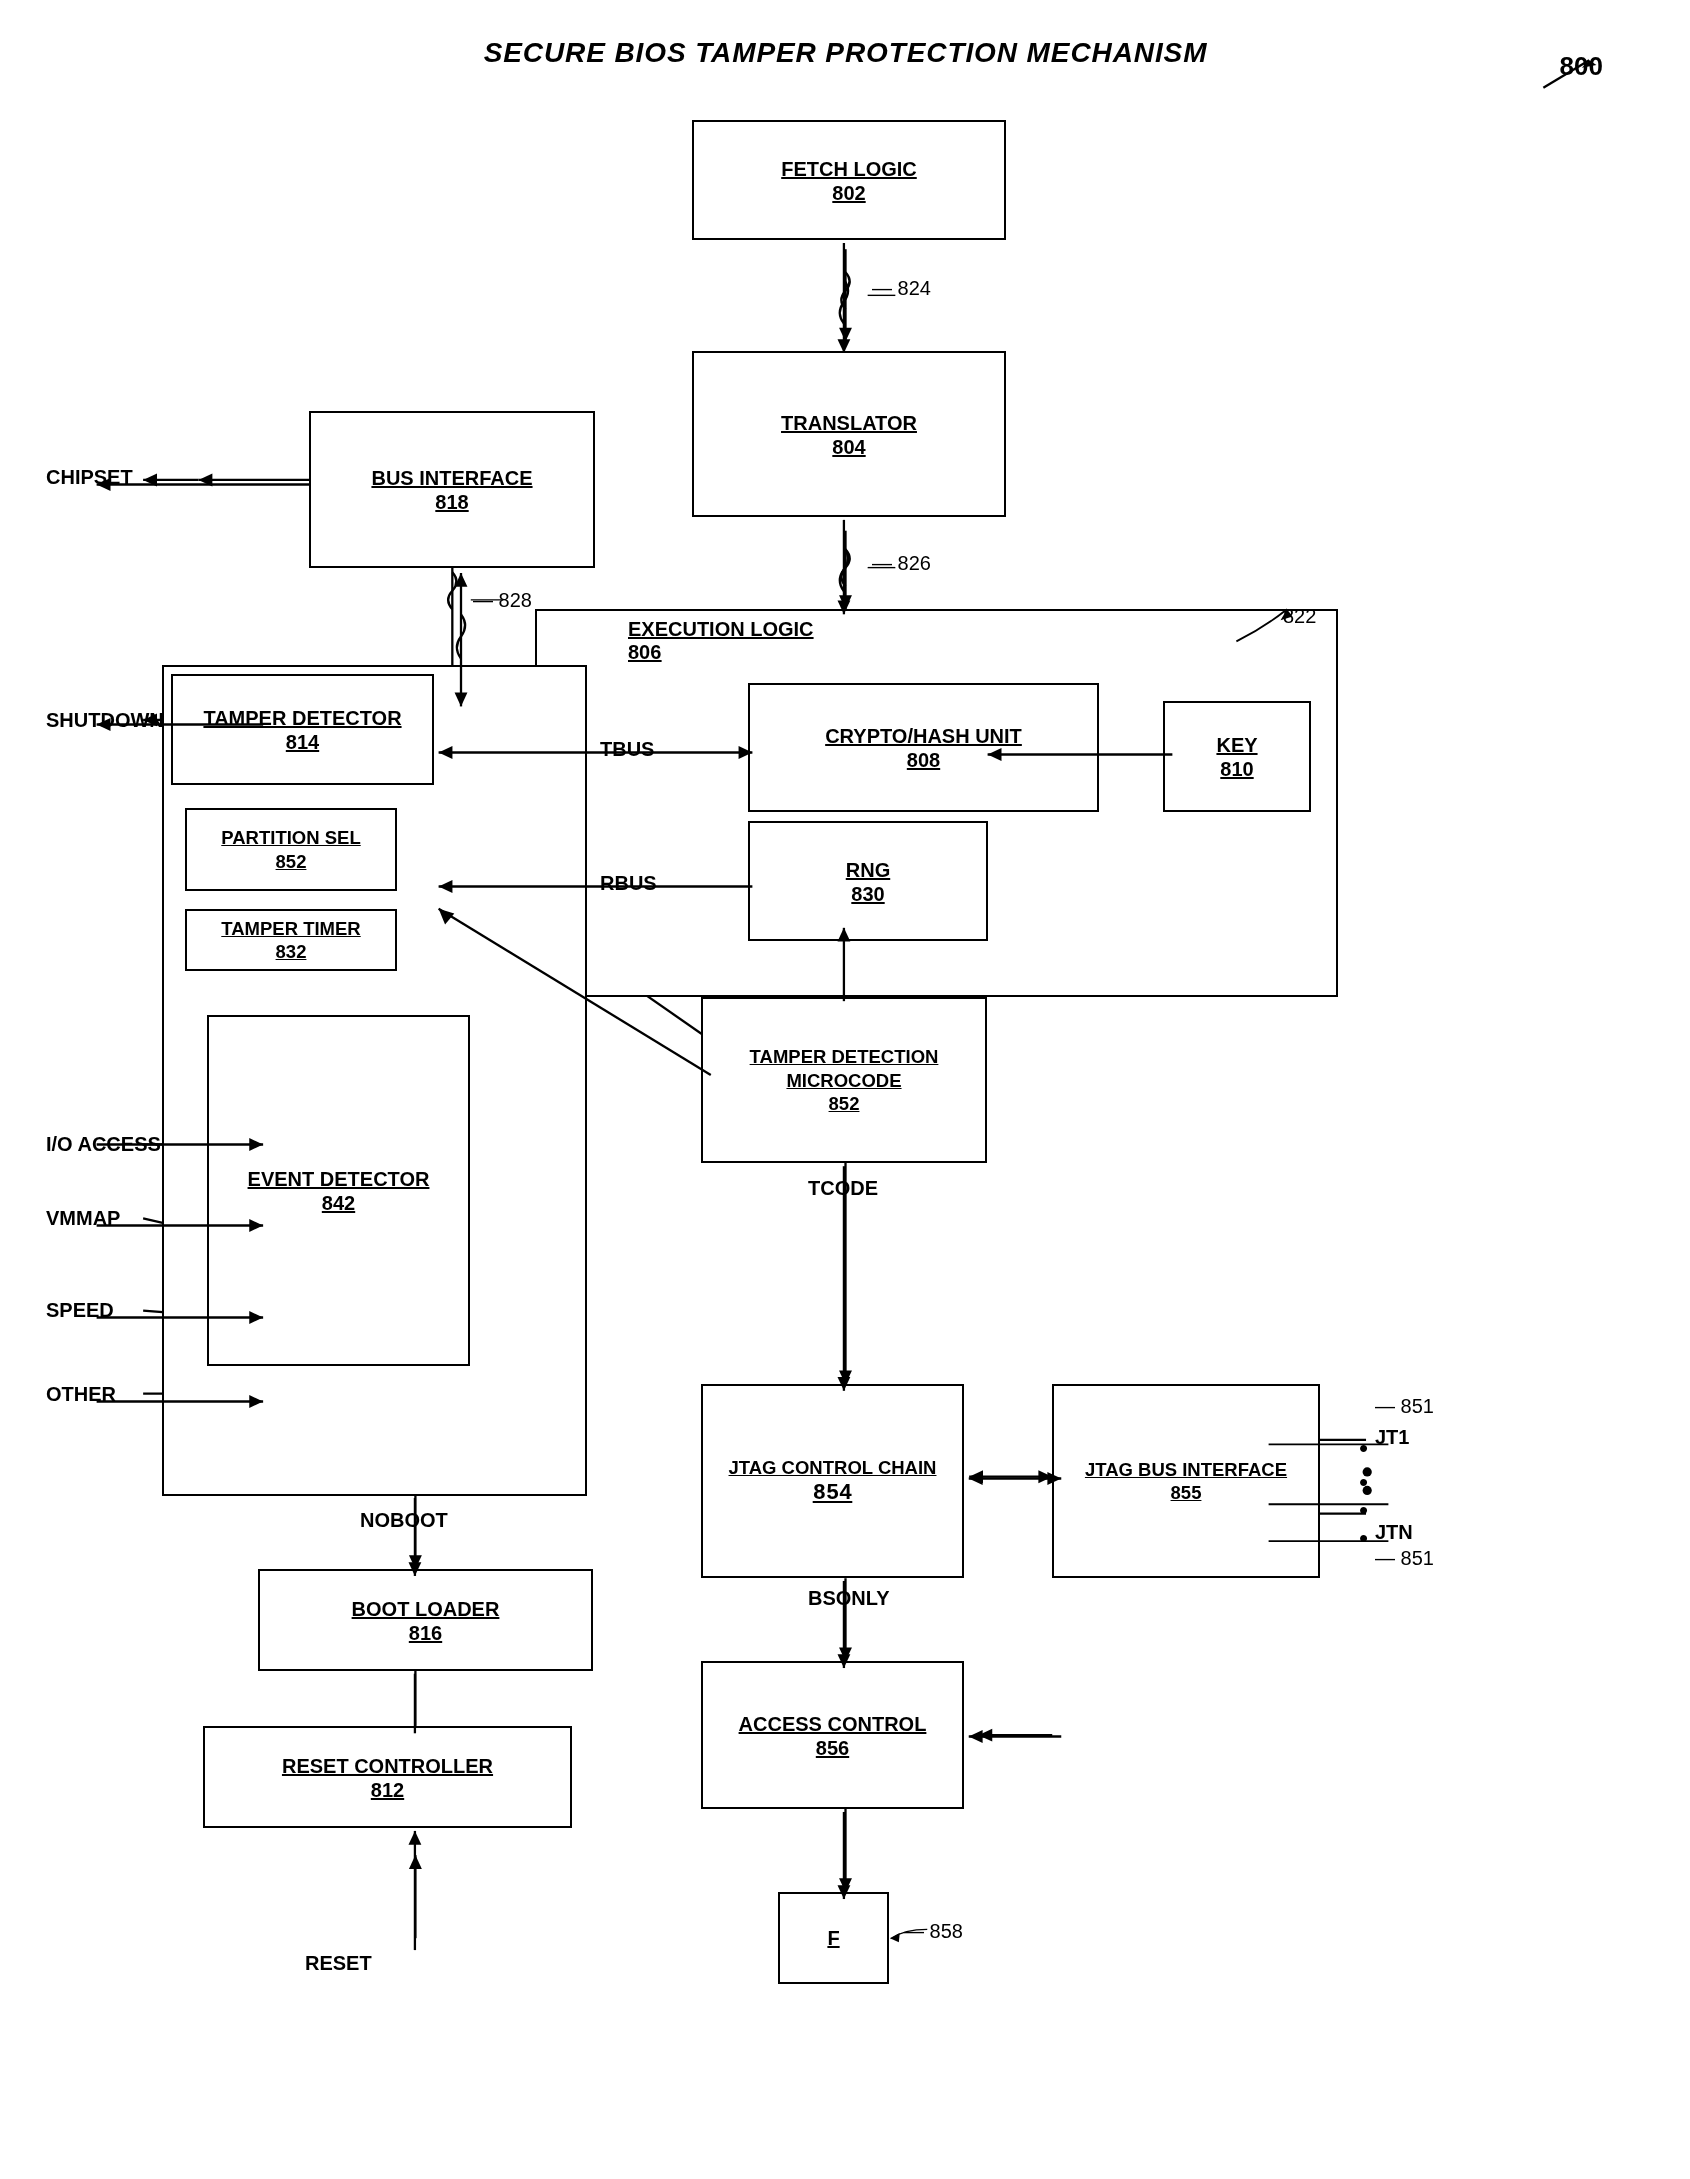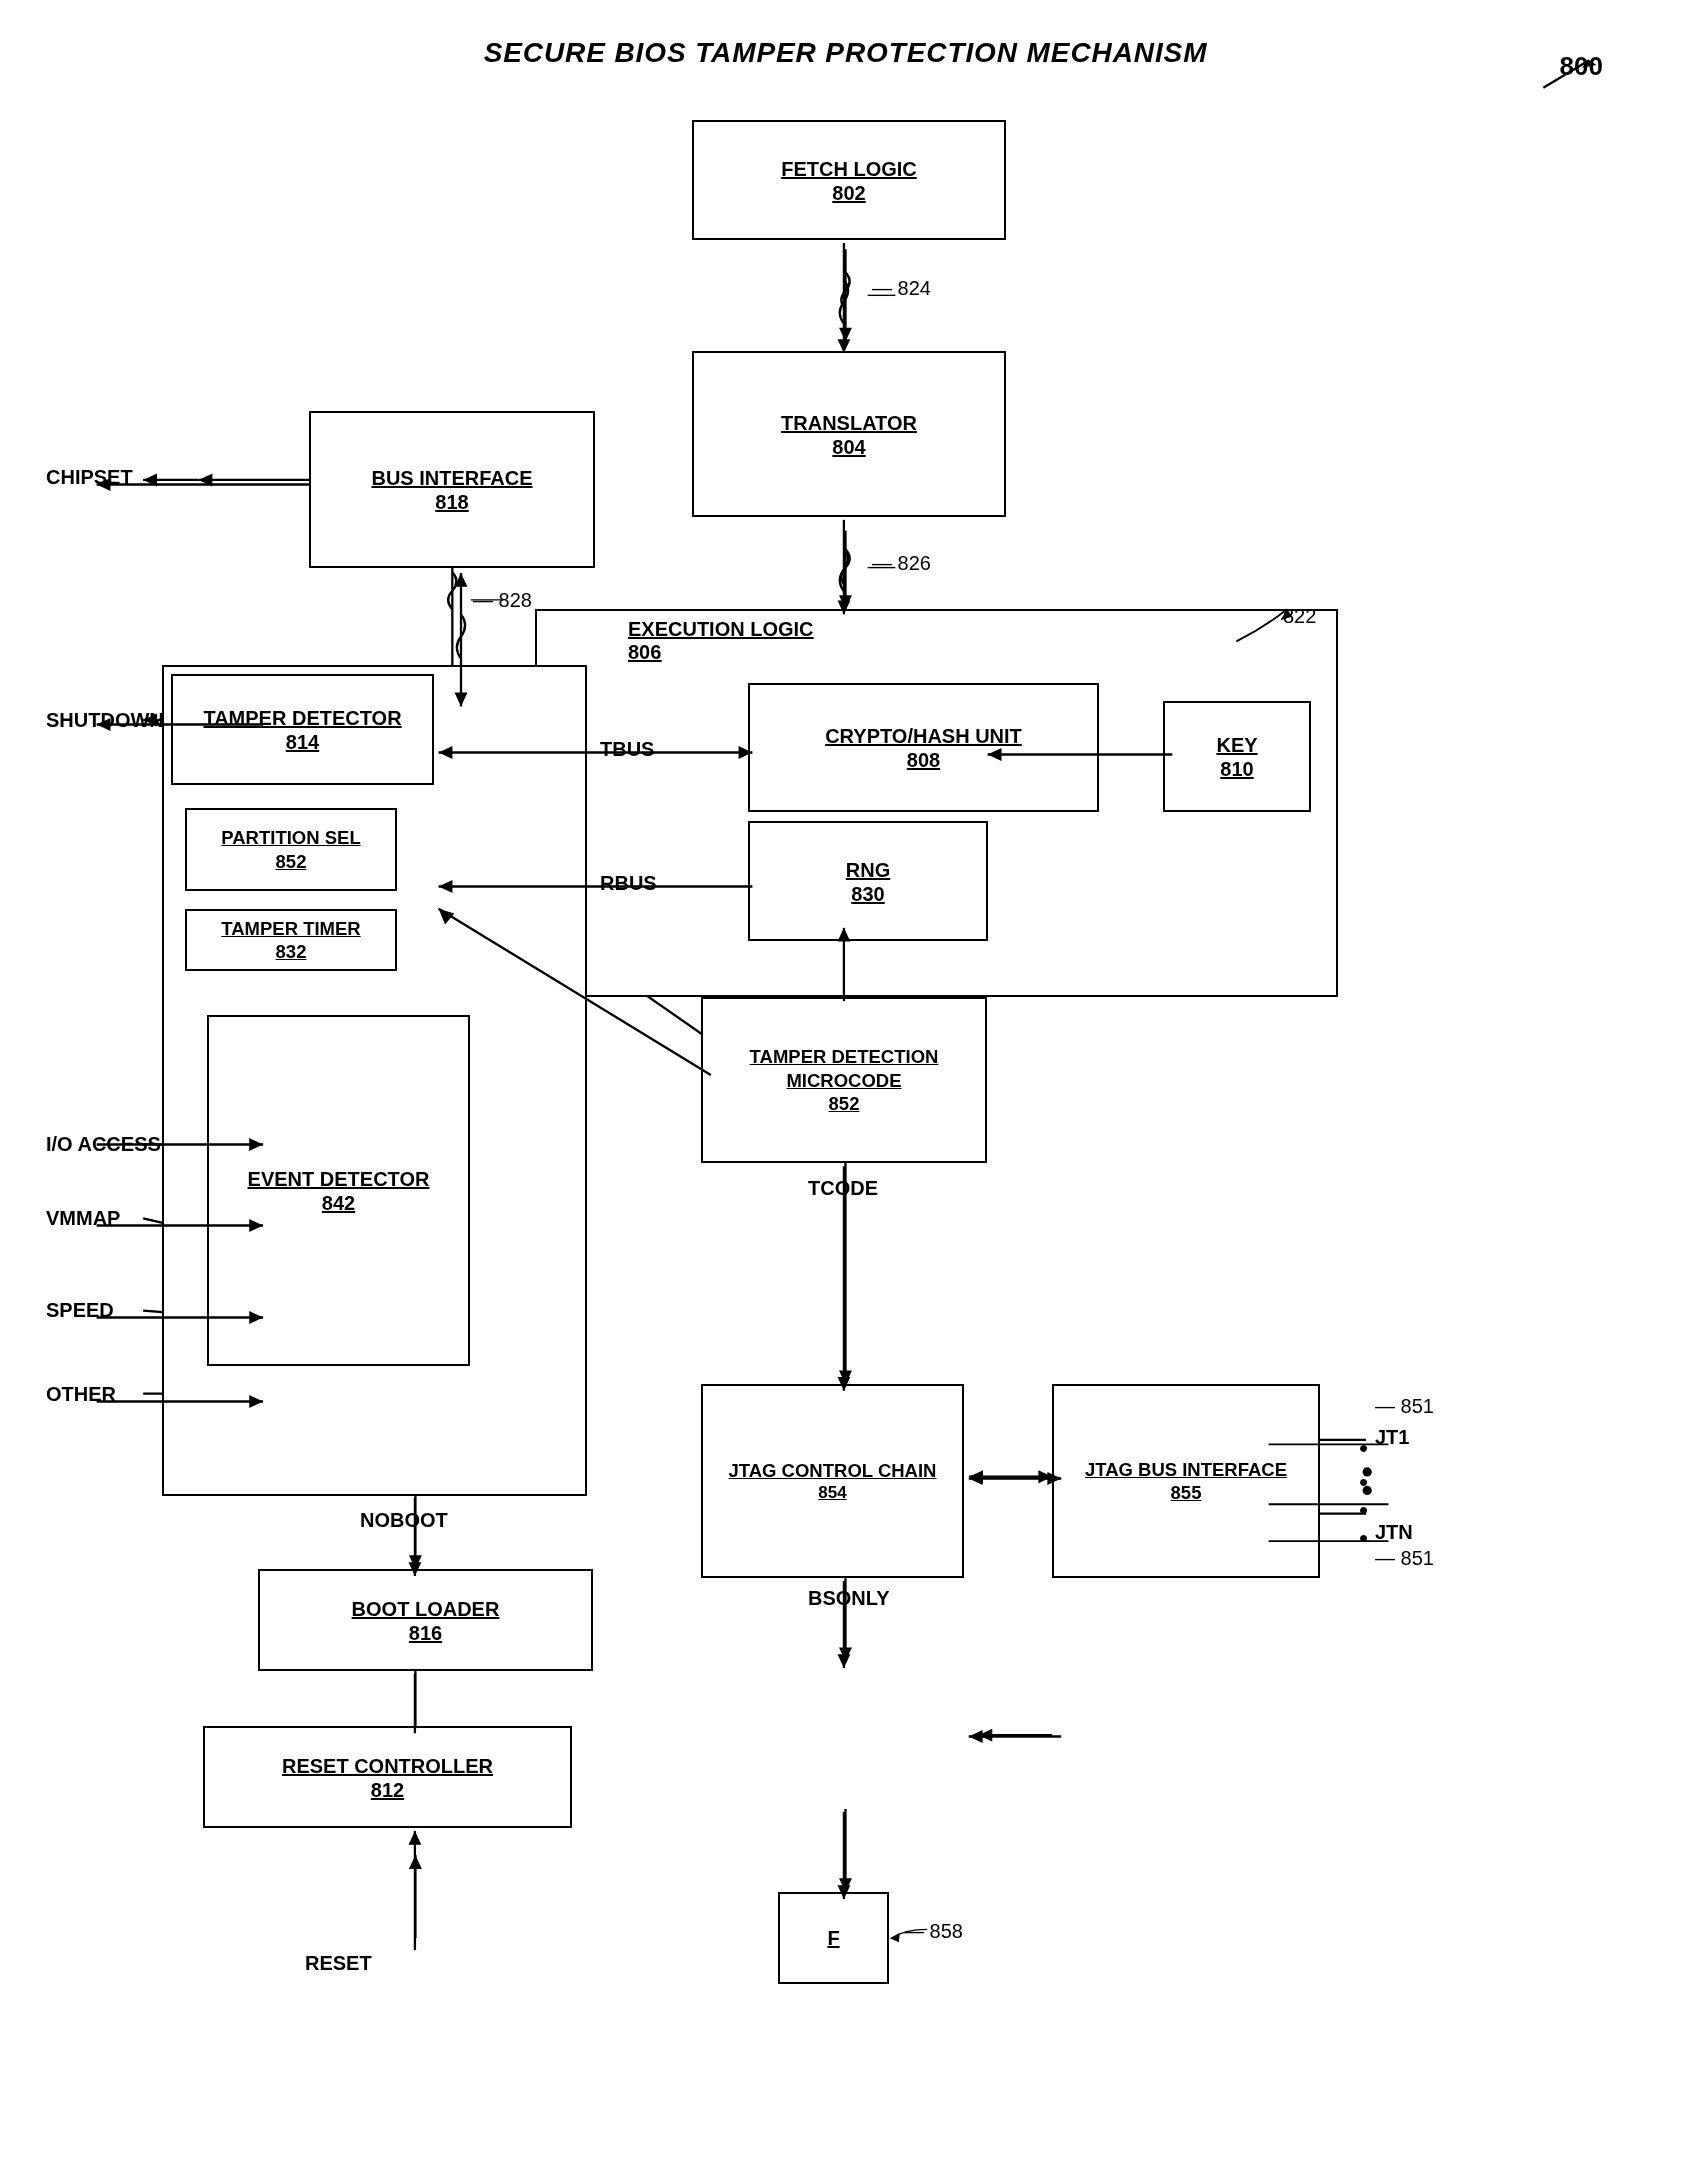--- a/index.html
+++ b/index.html
@@ -290,21 +290,21 @@
 
   <div class="box" style="left:701px;top:997px;width:286px;height:166px;">
     <span class="box-label" style="font-size:18.5px;">TAMPER DETECTION MICROCODE</span>
     <span class="box-num" style="font-size:18.5px;">852</span>
   </div>
 
   <div class="bus-label" style="left:808px;top:1177px;">TCODE</div>
 
   <div class="box" style="left:701px;top:1384px;width:263px;height:194px;">
     <span class="box-label" style="font-size:18.5px;">JTAG CONTROL CHAIN</span>
-    <span class="box-num" style="font-size:17px;">854</span>
+    <span class="box-num" style="font-size:22px;font-family:Liberation Mono, monospace;">854</span>
   </div>
 
   <div class="box" style="left:1052px;top:1384px;width:268px;height:194px;">
     <span class="box-label" style="font-size:18.5px;">JTAG BUS INTERFACE</span>
     <span class="box-num" style="font-size:18.5px;">855</span>
   </div>
 
   <div class="arrow-label" style="left:1375px;top:1426px;">JT1</div>
 
   <div style="position:absolute;left:1359px;top:1433px;font-size:26px;">•</div>
@@ -315,20 +315,24 @@
   <div class="arrow-label" style="left:1375px;top:1521px;">JTN</div>
 
   <div style="position:absolute;left:1359px;top:1523px;font-size:26px;">•</div>
 
   <div class="ref-num" style="left:1375px;top:1395px;">— 851</div>
 
   <div class="ref-num" style="left:1375px;top:1547px;">— 851</div>
 
   <div class="bus-label" style="left:808px;top:1587px;">BSONLY</div>
 
+  <div class="box" style="left:701px;top:1661px;width:263px;height:148px;">
+    <span class="box-label">ACCESS CONTROL</span>
+    <span class="box-num">856</span>
+  </div>
 
 
   <div class="box" style="left:778px;top:1892px;width:111px;height:92px;">
     <span class="box-label">F</span>
   </div>
 
   <div class="ref-num" style="left:904px;top:1920px;">— 858</div>
 
   <svg style="position:absolute;left:886px;top:1920px;width:55px;height:28px;" viewBox="0 0 60 30" width="55" height="28">
     <path d="M5,20 Q20,10 45,10" stroke="#000" stroke-width="1.5" fill="none"></path>

